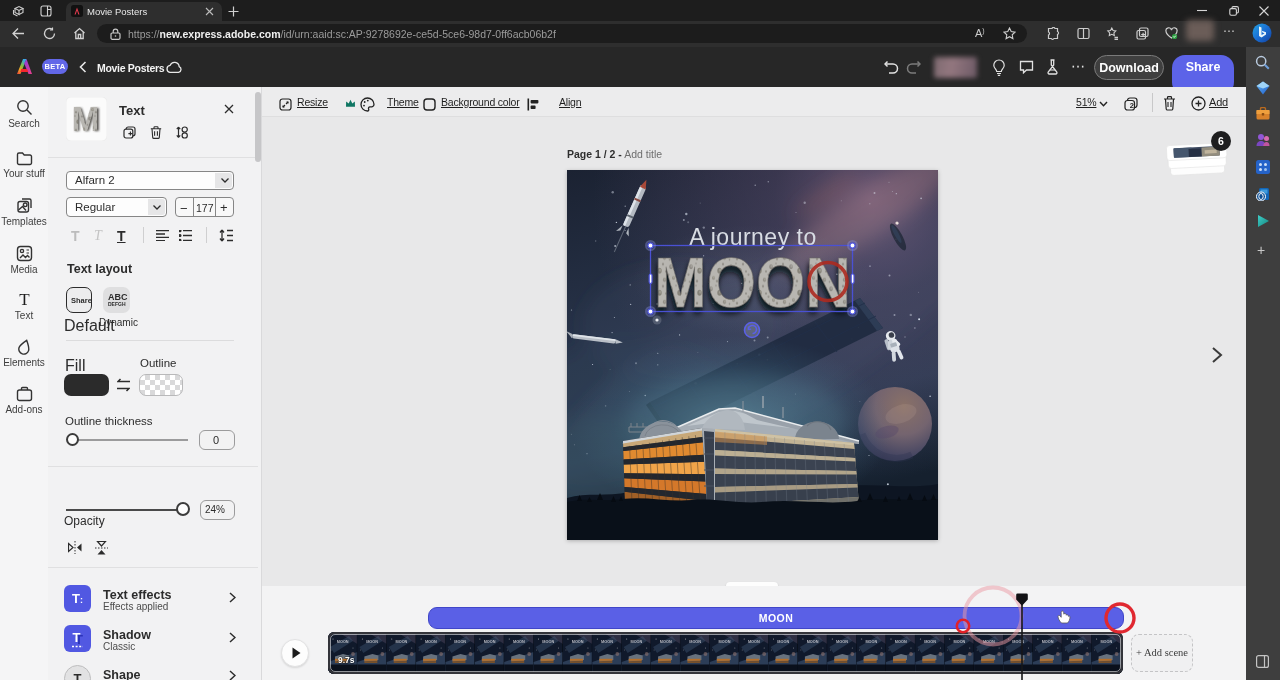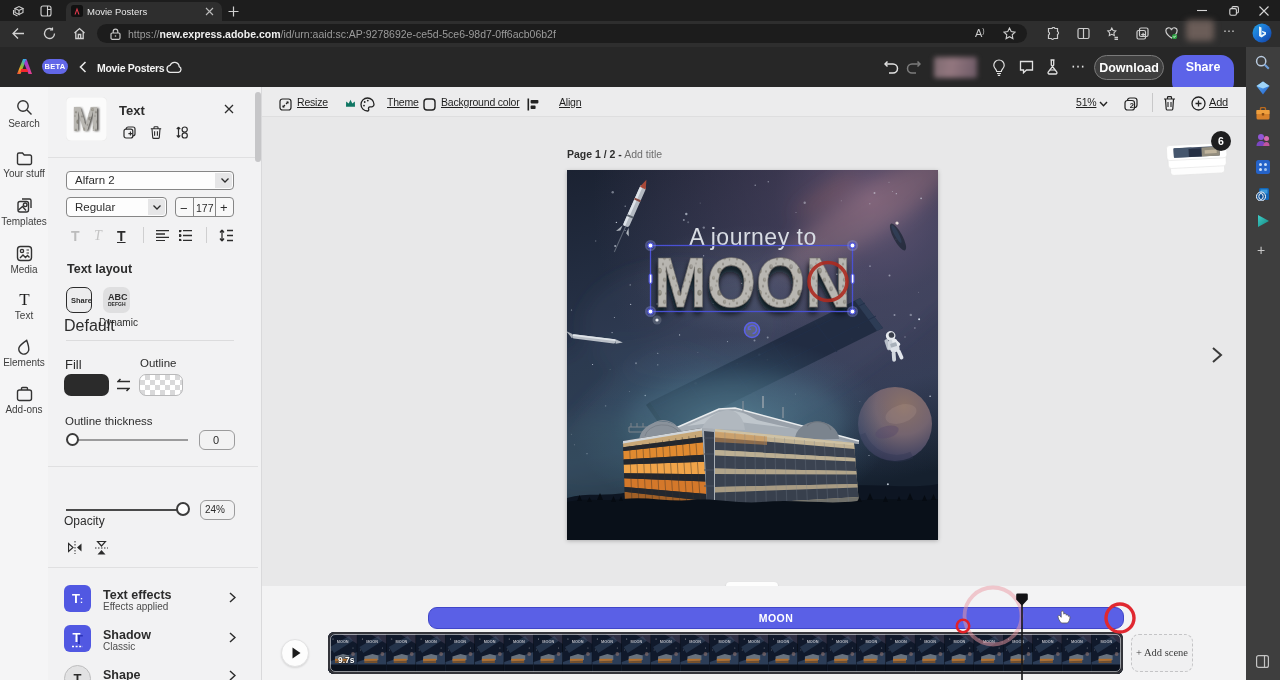--- a/index.html
+++ b/index.html
@@ -309,21 +309,21 @@
   </svg>
 <div class="ptxt" style="left:67px;top:262px;font-size:12.5px;font-weight:bold;">Text layout</div>
 <div class="abs" style="left:66px;top:287px;width:26px;height:26px;border:1.5px solid #2c2c2c;border-radius:7px;background:#ededee;"></div>
 <div class="ptxt" style="left:71px;top:296px;font-size:7.5px;font-weight:bold;">Share</div>
 <div class="abs" style="left:103px;top:287px;width:27px;height:26px;border-radius:7px;background:#dfdfe0;"></div>
 <div class="ptxt" style="left:108px;top:292px;font-size:9px;font-weight:bold;">ABC</div>
 <div class="ptxt" style="left:108px;top:301px;font-size:5px;font-weight:bold;">DEFGH</div>
 <div class="ptxt" style="left:64px;top:317px;font-size:16px;">Default</div>
 <div class="ptxt" style="left:99px;top:317px;font-size:10px;">Dynamic</div>
 <div class="abs" style="left:66px;top:340px;width:168px;height:1px;background:#dcdcdd;"></div>
-<div class="ptxt" style="left:65px;top:357px;font-size:13px;">Fill</div>
+<div class="ptxt" style="left:65px;top:357px;font-size:16px;">Fill</div>
 <div class="ptxt" style="left:140px;top:357px;font-size:11.5px;">Outline</div>
 <div class="abs" style="left:64px;top:374px;width:45px;height:22px;border-radius:7px;background:#2b2b2b;"></div>
 <svg class="abs" style="left:117px;top:378px" width="13" height="14" viewBox="0 0 13 14" fill="none" stroke="#2c2c2c" stroke-width="1.5">
     <path d="M3.5 1 L1 3.5 L13 3.5 M9.5 13 L12 10.5 L0 10.5"></path>
   </svg>
 <div class="abs" style="left:139px;top:374px;width:44px;height:22px;border-radius:7px;border:1px solid #b9b9ba;background-image:linear-gradient(45deg,#d9d9da 25%,transparent 25%,transparent 75%,#d9d9da 75%),linear-gradient(45deg,#d9d9da 25%,#fff 25%,#fff 75%,#d9d9da 75%);background-size:10px 10px;background-position:0 0,5px 5px;"></div>
 <div class="ptxt" style="left:65px;top:415px;font-size:11.5px;">Outline thickness</div>
 <div class="abs" style="left:72px;top:439px;width:116px;height:1.5px;background:#9b9b9c;"></div>
 <div class="abs" style="left:66px;top:433px;width:13px;height:13px;border-radius:50%;background:#fdfdfd;border:2px solid #3c3c3c;"></div>
 <div class="abs" style="left:199px;top:430px;width:36px;height:20px;border:1px solid #9b9b9c;border-radius:6px;"></div>

